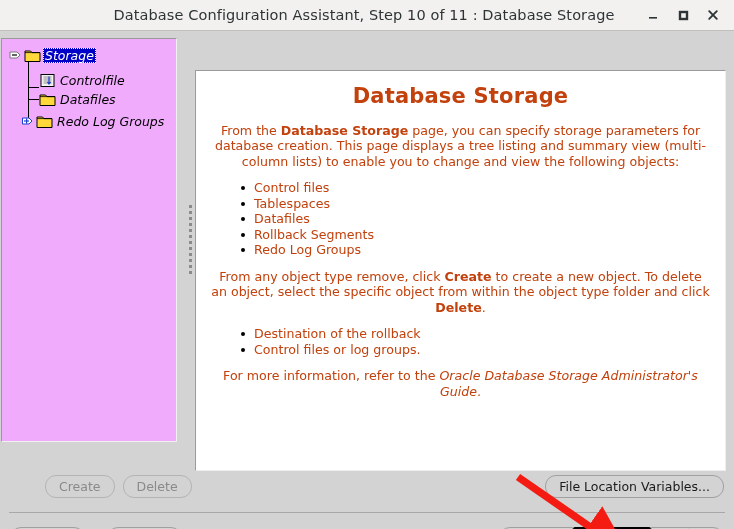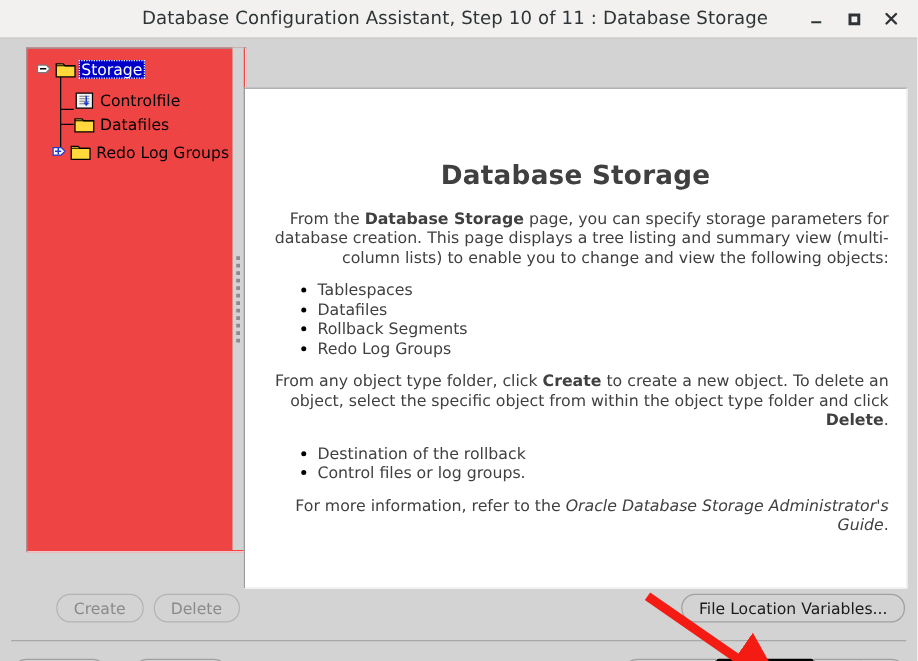--- a/index.html
+++ b/index.html
@@ -68,31 +68,32 @@
   
   .client {
     flex: 1;
     position: relative;
     background: #d3d3d3;
   }
 
   
   .tree-panel {
     position: absolute;
-    left: 21px;
+    left: 1px;
     top: 7px;
     width: 174px;
     height: 402px;
-    background: #ef4444;
+    background: #f0abfc;
     border: 1px solid #9a9a9a;
     border-right-color: #f0f0f0;
     border-bottom-color: #f0f0f0;
     overflow: hidden;
     font-size: 12.5px;
     color: #000;
+    font-style: italic;
   }
   .tree-inner { padding: 5px 0 0 0; }
 
   .tnode {
     display: flex;
     align-items: center;
     height: 22px;
     white-space: nowrap;
     position: relative;
   }
@@ -162,34 +163,33 @@
     height: 399px;
     background: #ffffff;
     border: 1px solid #9a9a9a;
     border-right-color: #ededed;
     border-bottom-color: #ededed;
     overflow: hidden;
   }
   .content-inner {
     padding: 10px 14px 0 14px;
     font-size: 12.6px;
-    color: #404040;
+    color: #c2410c;
     line-height: 15.5px;
-    margin-top: 44px;
   }
   .page-title {
     text-align: center;
     font-size: 21px;
     font-weight: bold;
     margin: 8px 0 18px 0;
     letter-spacing: 0.2px;
   }
   .para {
     margin: 0 0 11px 0;
-    text-align: right;
+    text-align: center;
   }
   .para b { font-weight: bold; }
   .para i { font-style: italic; }
   ul.bullets {
     margin: 0 0 11px 0;
     padding-left: 44px;
     list-style: none;
   }
   ul.bullets li {
     position: relative;
@@ -422,27 +422,28 @@
     </div>
 
     <div class="content-panel">
       <div class="content-inner">
 
         <div class="page-title">Database Storage</div>
 
         <p class="para"><span>From the </span><b>Database Storage</b><span> page, you can specify storage parameters for database creation. This page displays a tree listing and summary view (multi-column lists) to enable you to change and view the following objects:</span></p>
 
         <ul class="bullets">
+          <li>Control files</li>
           <li>Tablespaces</li>
           <li>Datafiles</li>
           <li>Rollback Segments</li>
           <li>Redo Log Groups</li>
         </ul>
 
-        <p class="para"><span>From any object type folder, click </span><b>Create</b><span> to create a new object. To delete an object, select the specific object from within the object type folder and click </span><b>Delete</b><span>.</span></p>
+        <p class="para"><span>From any object type remove, click </span><b>Create</b><span> to create a new object. To delete an object, select the specific object from within the object type folder and click </span><b>Delete</b><span>.</span></p>
 
 
         <ul class="bullets">
           <li>Destination of the rollback</li>
           <li>Control files or log groups.</li>
         </ul>
 
         <p class="para"><span>For more information, refer to the </span><i>Oracle Database Storage Administrator's Guide</i><span>.</span></p>
 
       </div>

